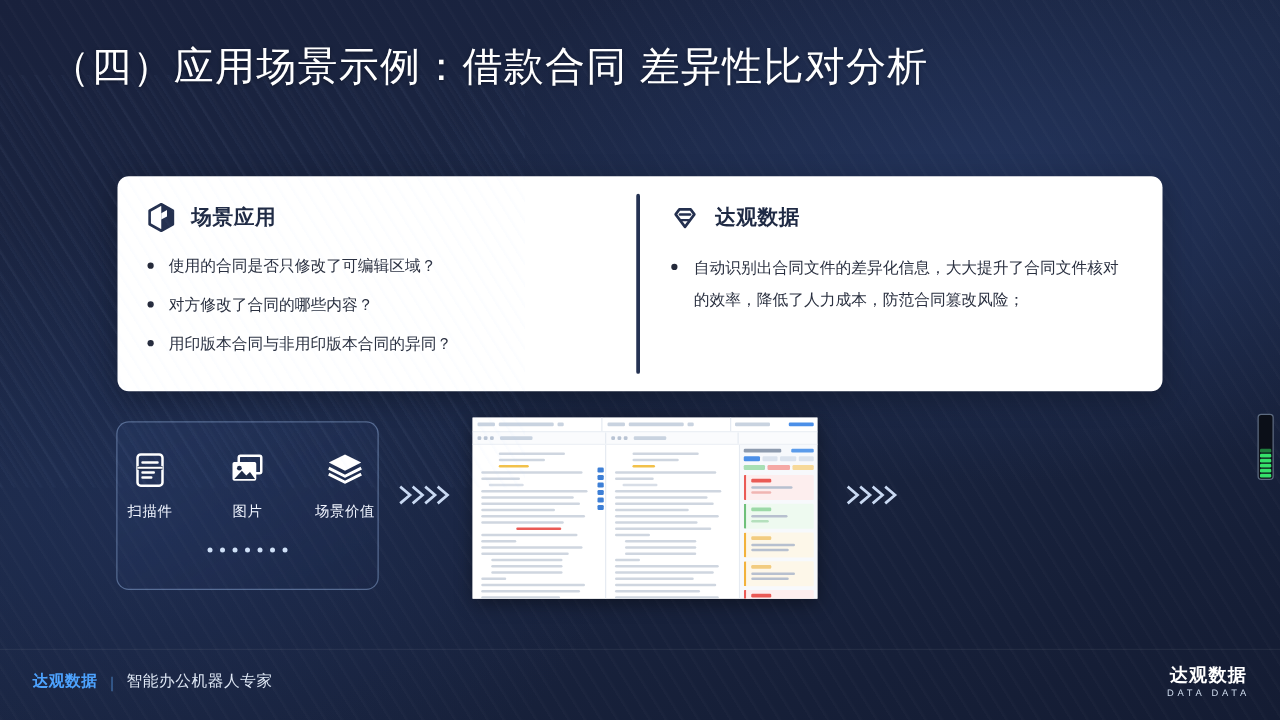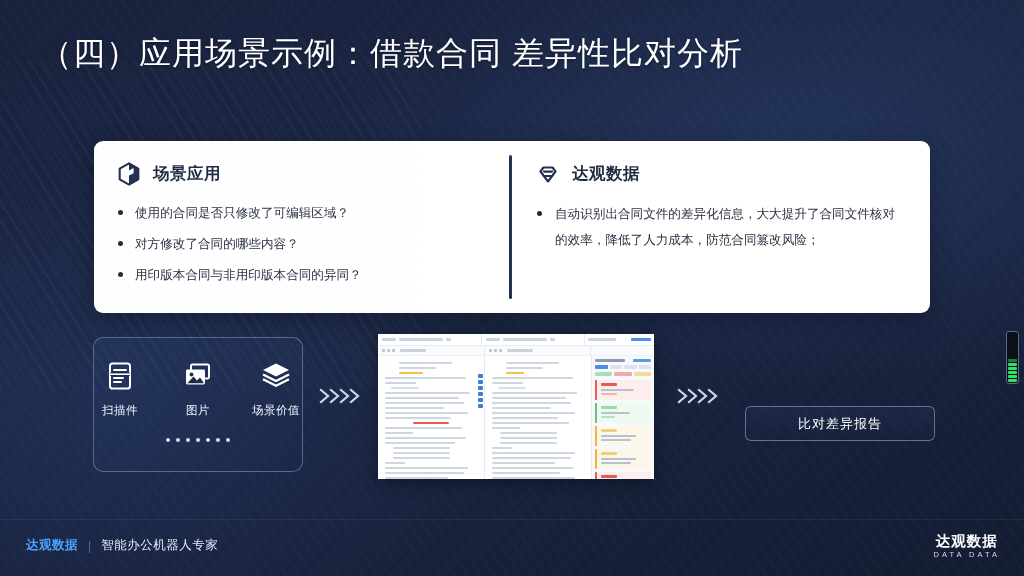--- a/index.html
+++ b/index.html
@@ -420,23 +420,20 @@
         <g fill="none" stroke="#c9d9f2" stroke-width="2.2" stroke-linecap="square">
           <path d="M3 4 L10 10 L3 16"></path>
           <path d="M13 4 L20 10 L13 16"></path>
           <path d="M23 4 L30 10 L23 16"></path>
           <path d="M33 4 L40 10 L33 16"></path>
         </g>
       </svg>
     </span>
   </div>
 
-  <div class="outbtn b2">
-    <span>比对差异报告</span>
-  </div>
 
   <div class="meter">
     <i class="dim"></i>
     <i></i>
     <i></i>
     <i></i>
     <i></i>
     <i></i>
   </div>
 

